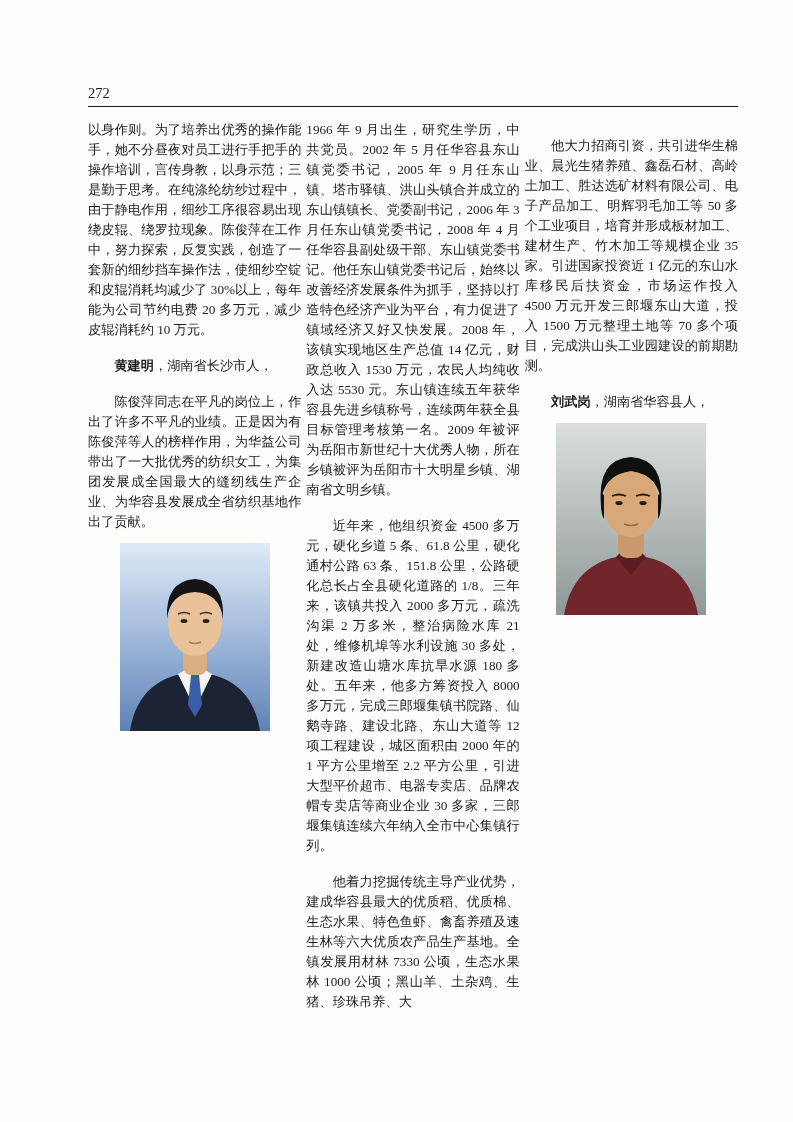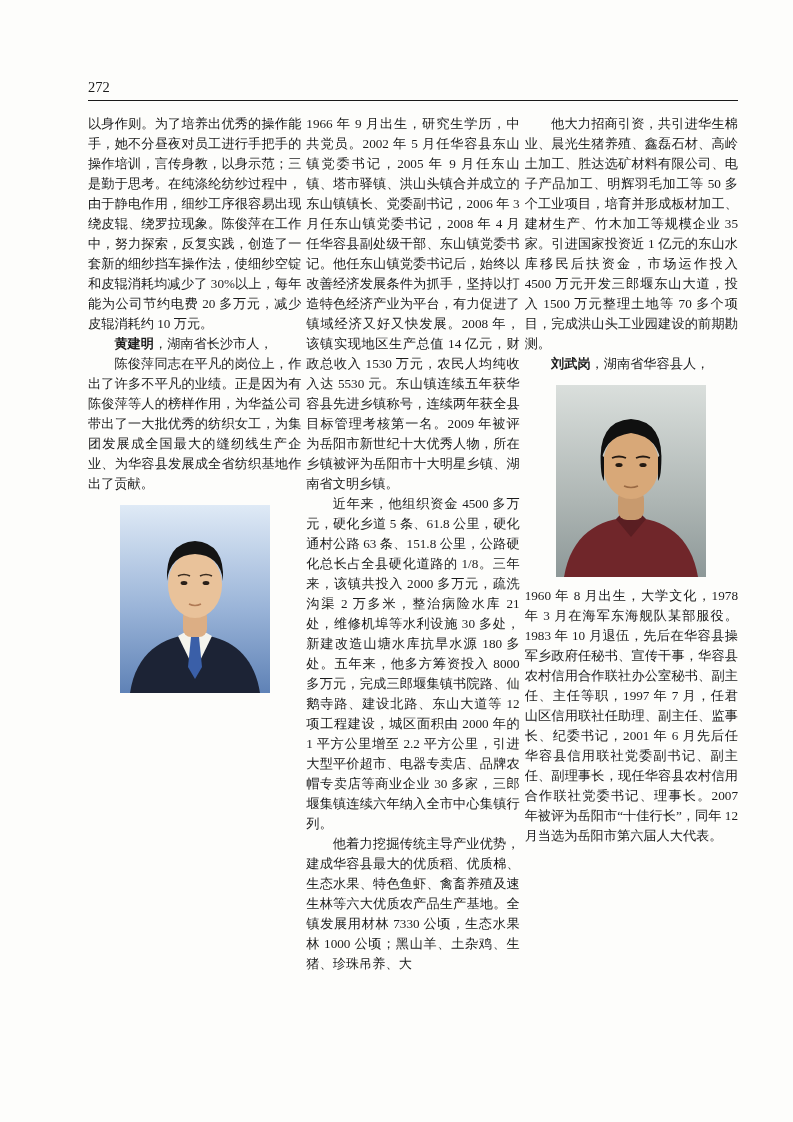--- a/index.html
+++ b/index.html
@@ -1,30 +1,30 @@
 <!DOCTYPE html>
 <html><head>
 <meta charset="utf-8">
 <style>
   html,body{margin:0;padding:0;background:#e9e9e9;}
   .page{
     width:793px;height:1122px;margin:0 auto;background:#fdfdfb;position:relative;
     box-shadow:0 0 5px rgba(0,0,0,.25);
     font-family:"Liberation Serif","DejaVu Serif",serif;color:#1b1b1b;overflow:hidden;
   }
-  .inner{position:absolute;left:88px;top:76px;width:650px;}
+  .inner{position:absolute;left:88px;top:82px;width:650px;}
   .hdr{display:flex;align-items:baseline;font-size:14.5px;line-height:22px;}
   .hdr .num{width:110px;text-align:left;}
   .hdr .title{flex:1;text-align:center;letter-spacing:4px;}
   .hdr .spacer{width:110px;}
   .rule{height:0;border-top:1.6px solid #1a1a1a;margin:2px 0 13px;}
   .cols{display:flex;gap:5px;height:948px;overflow:hidden;}
   .col{flex:1;min-width:0;font-size:13.2px;line-height:20px;text-align:justify;overflow:hidden;}
   .col p{margin:0;}
-  .col p.ind{text-indent:2em;}
+  .col p.ind{text-indent:2em;margin-top:16px;}
   .name{font-weight:bold;font-family:"Liberation Sans","DejaVu Sans",sans-serif;}
   figure.photo{margin:11px auto 9px;width:150px;display:block;}
   figure.photo svg{display:block;}
 </style>
 </head>
 <body>
 
 <div class="page">
   <div class="inner">
 
@@ -91,18 +91,17 @@
             <path d="M45,82 Q41,36 75,34 Q109,36 105,82 Q104,52 75,48 Q46,52 45,82 Z" fill="#101010"></path>
             <path d="M45,70 Q44,90 48,96 L48,72 Z" fill="#101010"></path>
             <path d="M105,70 Q106,90 102,96 L102,72 Z" fill="#101010"></path>
             <ellipse cx="63" cy="80" rx="3.6" ry="2.1" fill="#241a12"></ellipse>
             <ellipse cx="87" cy="80" rx="3.6" ry="2.1" fill="#241a12"></ellipse>
             <path d="M56,73 Q63,70 70,73" stroke="#241a12" stroke-width="1.8" fill="none"></path>
             <path d="M80,73 Q87,70 94,73" stroke="#241a12" stroke-width="1.8" fill="none"></path>
             <path d="M68,101 Q75,104 82,101" stroke="#9a6a44" stroke-width="1.7" fill="none"></path>
           </svg>
         </figure>
-        <p>1960 年 8 月出生，大学文化，1978 年 3 月在海军东海舰队某部服役。1983 年 10 月退伍，先后在华容县操军乡政府任秘书、宣传干事，华容县农村信用合作联社办公室秘书、副主任、主任等职，1997 年 7 月，任君山区信用联社任助理、副主任、监事长、纪委书记，2001 年 6 月先后任华容县信用联社党委副书记、副主任、副理事长，现任华容县农村信用合作联社党委书记、理事长。2007 年被评为岳阳市“十佳行长”，同年 12 月当选为岳阳市第六届人大代表。</p>
       </div>
 
     </div>
   </div>
 </div>
 
 </body></html>

